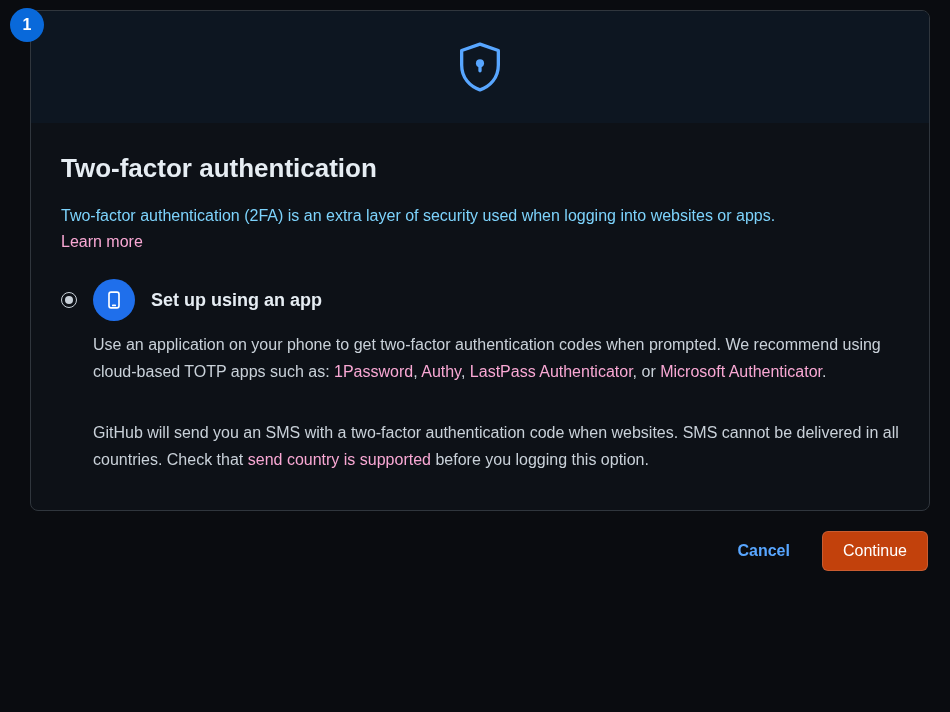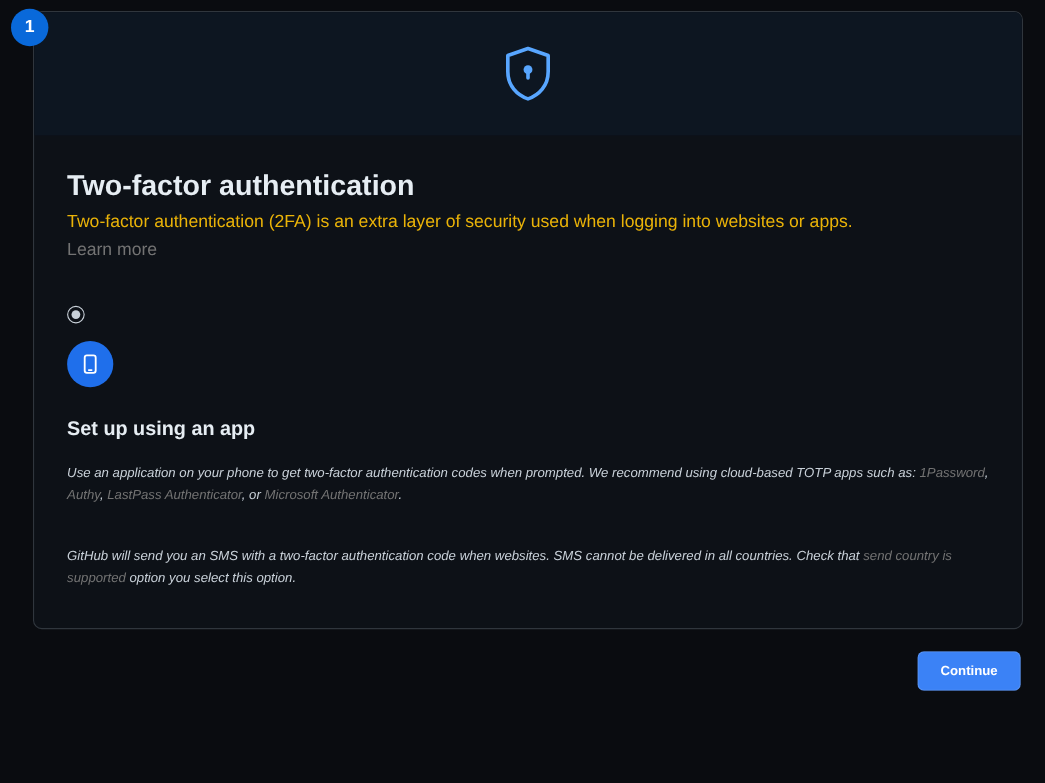--- a/index.html
+++ b/index.html
@@ -51,44 +51,43 @@
     height: 52px;
     display: block;
   }
   .card-body {
     padding: 30px 30px 36px 30px;
   }
   .title {
     font-size: 26px;
     font-weight: 600;
     color: #e6edf3;
-    margin-bottom: 6px;
+    margin-bottom: 20px;
   }
   .intro {
     font-size: 16px;
     line-height: 1.55;
-    color: #eab308;
+    color: #7dd3fc;
     margin-bottom: 4px;
   }
   .link {
-    color: #737373;
+    color: #f9a8d4;
     text-decoration: none;
     cursor: pointer;
   }
   .learn-more {
     font-size: 16px;
     margin-bottom: 28px;
     display: inline-block;
   }
   .option {
     display: flex;
     align-items: flex-start;
     gap: 16px;
     margin-bottom: 10px;
-    flex-direction: column;
   }
   .radio {
     width: 16px;
     height: 16px;
     border-radius: 50%;
     border: 1.5px solid #8b949e;
     margin-top: 13px;
     flex-shrink: 0;
     display: flex;
     align-items: center;
@@ -122,25 +121,25 @@
     display: block;
   }
   .option-label {
     font-size: 18px;
     font-weight: 600;
     color: #e6edf3;
     line-height: 42px;
     cursor: pointer;
   }
   .option-desc {
-    font-size: 12px;
+    font-size: 16px;
     line-height: 1.7;
     color: #c9d1d9;
+    margin-left: 32px;
     margin-bottom: 34px;
-    font-style: italic;
   }
   .option-desc:last-child { margin-bottom: 0; }
   .footer {
     display: flex;
     justify-content: flex-end;
     align-items: center;
     gap: 18px;
     margin-top: 20px;
     padding-right: 2px;
   }
@@ -148,25 +147,25 @@
     background: transparent;
     border: none;
     color: #58a6ff;
     font-size: 16px;
     font-weight: 600;
     padding: 10px 14px;
     cursor: pointer;
     font-family: inherit;
   }
   .btn-continue {
-    background: #3b82f6;
+    background: #c2410c;
     border: 1px solid rgba(240,246,252,0.15);
     color: #ffffff;
-    font-size: 12px;
-    font-weight: 700;
+    font-size: 16px;
+    font-weight: 400;
     padding: 10px 20px;
     border-radius: 6px;
     cursor: pointer;
     font-family: inherit;
   }
 </style>
 </head>
 <body>
 
 <div class="page">
@@ -202,22 +201,23 @@
           </svg>
         </span>
         <span class="option-label">Set up using an app</span>
       </div>
       <p class="option-desc">
         <span>Use an application on your phone to get two-factor authentication codes when prompted. We recommend using cloud-based TOTP apps such as: </span><a class="link">1Password</a><span>, </span><a class="link">Authy</a><span>, </span><a class="link">LastPass Authenticator</a><span>, or </span><a class="link">Microsoft Authenticator</a><span>.</span>
       </p>
 
       
       <p class="option-desc">
-        <span>GitHub will send you an SMS with a two-factor authentication code when websites. SMS cannot be delivered in all countries. Check that </span><a class="link">send country is supported</a><span> option you select this option.</span>
+        <span>GitHub will send you an SMS with a two-factor authentication code when websites. SMS cannot be delivered in all countries. Check that </span><a class="link">send country is supported</a><span> before you logging this option.</span>
       </p>
     </div>
   </div>
 
   <div class="footer">
+    <button class="btn-cancel">Cancel</button>
     <button class="btn-continue">Continue</button>
   </div>
 
 </div>
 
 </body></html>

